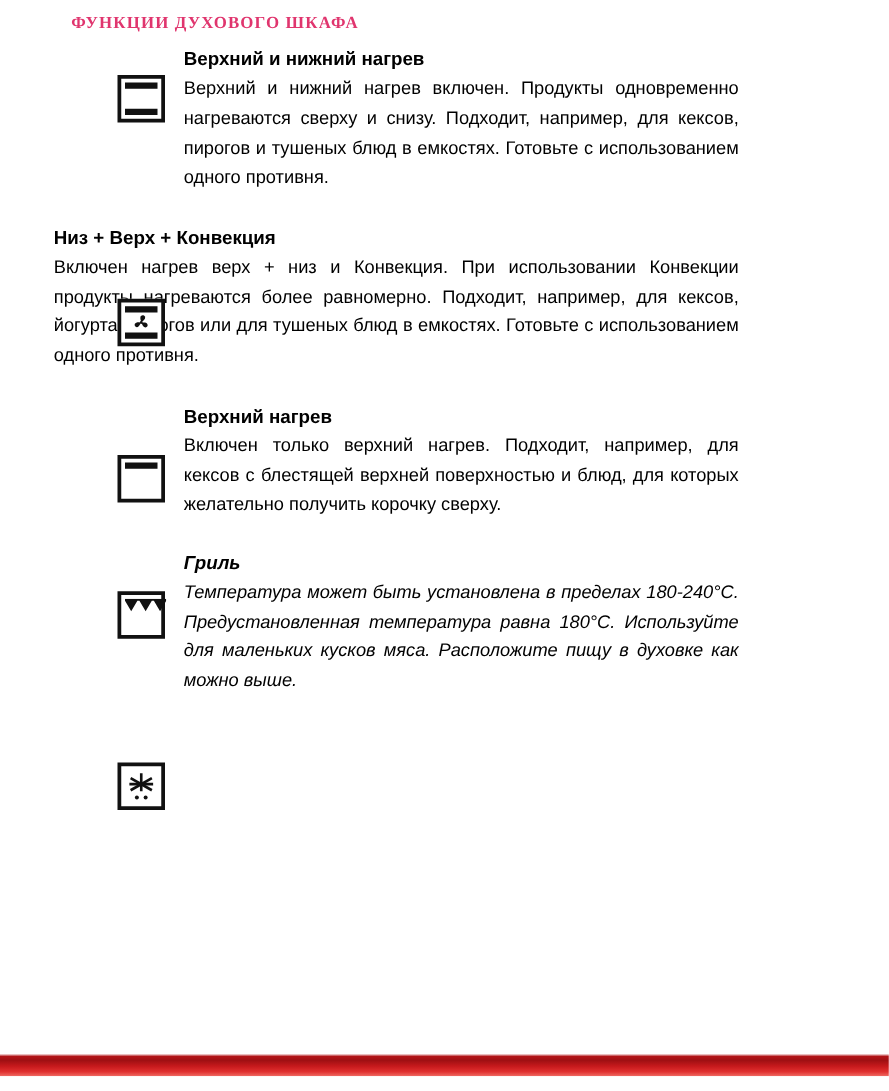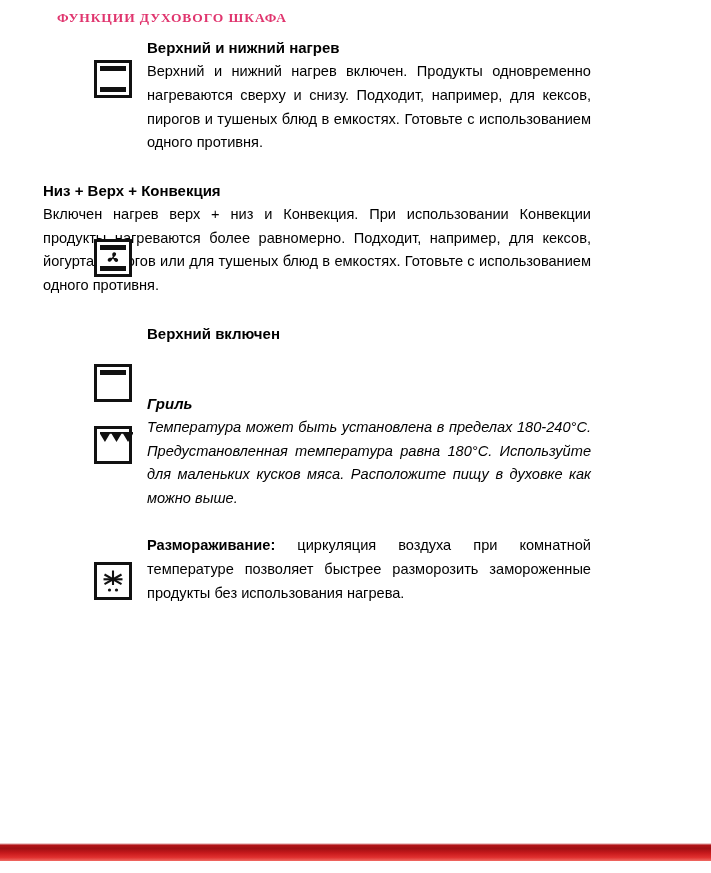--- a/index.html
+++ b/index.html
@@ -194,21 +194,22 @@
       <div class="entry-heading">Низ + Верх + Конвекция</div>
       <div class="entry-body">Включен нагрев верх + низ и Конвекция. При использовании Конвекции продукты нагреваются более равномерно. Подходит, например, для кексов, йогурта, пирогов или для тушеных блюд в емкостях. Готовьте с использованием одного противня.</div>
     </div>
 
     <div class="entry" style="margin-bottom:24px;">
       <div class="icon-wrap" style="top:40px;">
         <span class="oven-icon">
           <span class="bar-top"></span>
         </span>
       </div>
-      <div class="entry-heading">Верхний включен</div>
+      <div class="entry-heading">Верхний нагрев</div>
+      <div class="entry-body">Включен только верхний нагрев. Подходит, например, для кексов с блестящей верхней поверхностью и блюд, для которых желательно получить корочку сверху.</div>
     </div>
 
 
     <div class="entry" style="margin-bottom:24px;font-style:italic;">
       <div class="icon-wrap" style="top:32px;">
         <span class="oven-icon">
           <svg class="grill-teeth" viewBox="0 0 30 10" preserveAspectRatio="none">
             <path d="M0 0 H30 V1.5 L25.5 9 L21 1.5 L19.5 1.5 L15 9 L10.5 1.5 L9 1.5 L4.5 9 L0 1.5 Z" fill="#111111"></path>
           </svg>
         </span>
@@ -225,23 +226,20 @@
               <line x1="13" y1="2.5" x2="13" y2="17"></line>
               <line x1="4.5" y1="6.5" x2="21.5" y2="16.2"></line>
               <line x1="21.5" y1="6.5" x2="4.5" y2="16.2"></line>
               <line x1="3.5" y1="11.3" x2="22.5" y2="11.3"></line>
             </g>
             <circle cx="9.5" cy="22" r="1.6" fill="#111111"></circle>
             <circle cx="16.5" cy="22" r="1.6" fill="#111111"></circle>
           </svg>
         </span>
       </div>
-      <div class="entry-body">
-        <span class="lead">Размораживание:</span><span> циркуляция воздуха при комнатной температуре позволяет быстрее разморозить замороженные продукты без использования нагрева.</span>
-      </div>
     </div>
 
   </div>
 
   <div class="bottom-bar"></div>
   <div class="bottom-bar-foot"></div>
 
 </div>
 
 </body></html>

